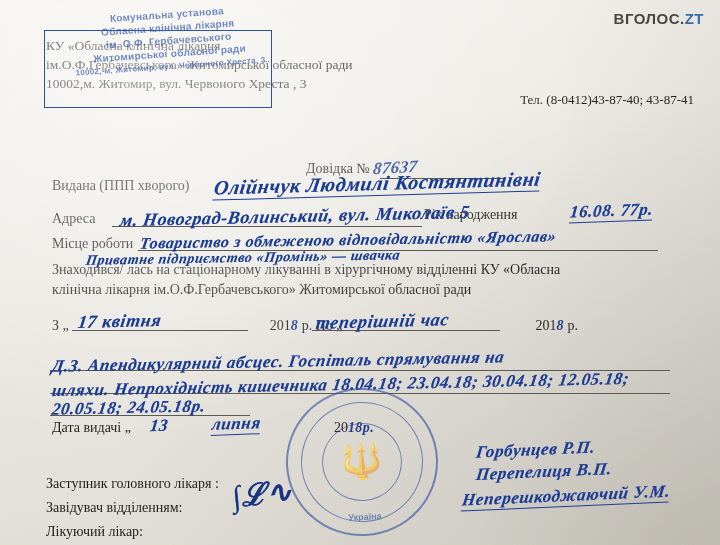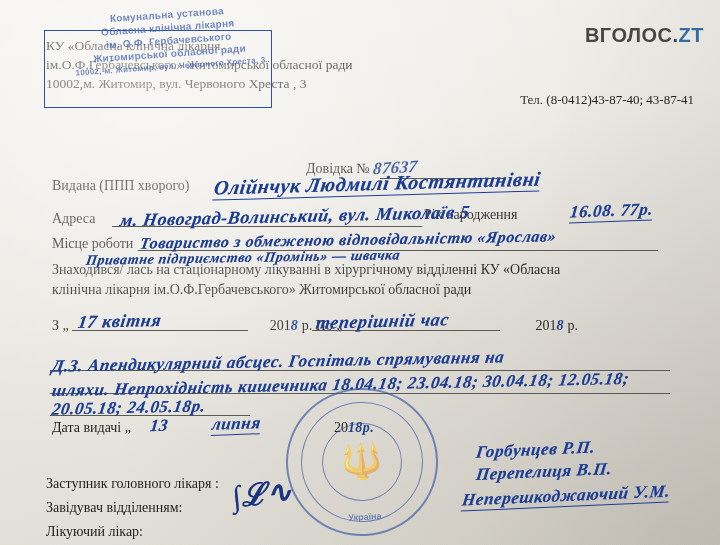--- a/index.html
+++ b/index.html
@@ -25,25 +25,25 @@
     position: absolute;
     inset: 0;
     pointer-events: none;
     background:
       radial-gradient(ellipse at 20% 15%, rgba(255,255,255,0.55), rgba(255,255,255,0) 55%),
       radial-gradient(ellipse at 95% 100%, rgba(120,115,105,0.22), rgba(0,0,0,0) 60%),
       linear-gradient(100deg, rgba(0,0,0,0) 70%, rgba(90,85,75,0.10) 100%);
   }
   .watermark {
     position: absolute;
-    top: 24px;
+    top: 10px;
     right: 16px;
     font-family: "Liberation Sans", sans-serif;
     font-weight: bold;
-    font-size: 20px;
+    font-size: 15px;
     letter-spacing: 0.5px;
     color: #2a2a2a;
     opacity: 0.85;
     z-index: 6;
   }
   .watermark .accent { color: #15569c; }
 
   
   .header {
     position: absolute;

